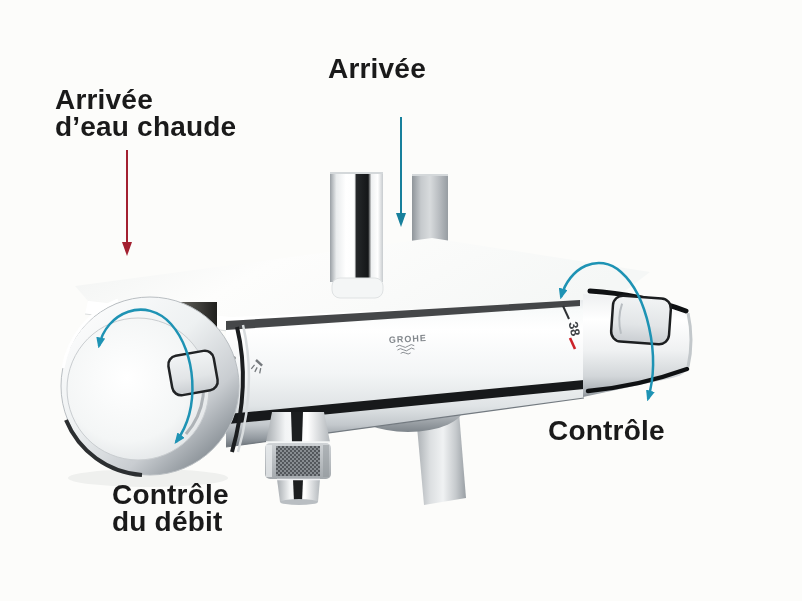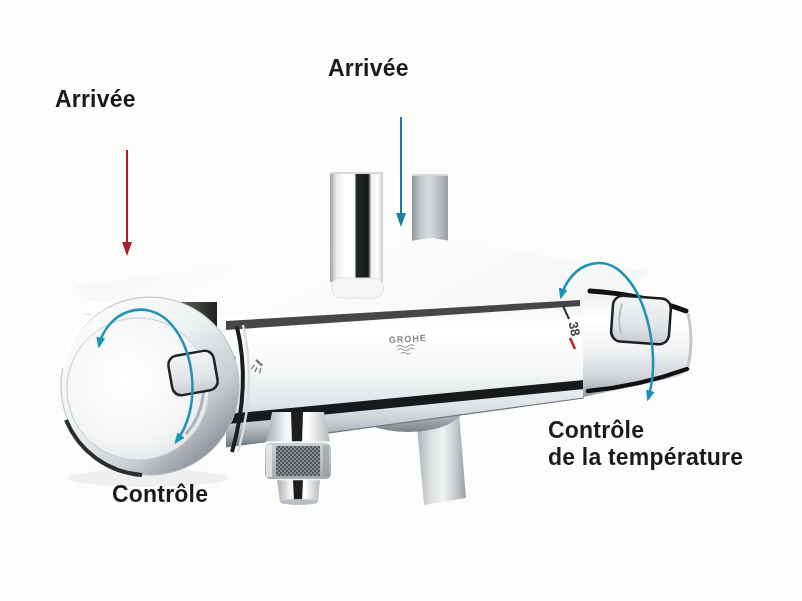--- a/index.html
+++ b/index.html
@@ -1,19 +1,19 @@
 <!DOCTYPE html>
 <html><head>
 <meta charset="utf-8">
 <style>
   html,body{margin:0;padding:0;background:#ffffff;}
   .stage{position:relative;width:802px;height:601px;background:#fcfcfa;overflow:hidden;
          font-family:"Liberation Sans", sans-serif;}
   .stage svg{position:absolute;left:0;top:0;}
-  .label{position:absolute;font-weight:700;font-size:23px;line-height:27px;color:#1a1a1a;
+  .label{position:absolute;font-weight:700;font-size:28px;line-height:27px;color:#1a1a1a;
          letter-spacing:.2px;white-space:nowrap;}
 </style>
 </head>
 <body>
 
 <div class="stage">
 
 <svg width="802" height="601" viewBox="0 0 802 601">
   <defs>
     <linearGradient id="bodyGrad" x1="0" y1="0" x2="0" y2="1">
@@ -208,25 +208,26 @@
   </g>
 
   <line x1="127" y1="150" x2="127" y2="252" stroke-width="2" marker-end="url(#arrowStraight)" stroke="#a32030"></line>
   <line x1="401" y1="117" x2="401" y2="223" stroke-width="2" marker-end="url(#arrowStraightCold)" stroke="#17809c"></line>
   <path d="M99,346 C106,312 146,296 171,324 C196,352 201,408 176,442" fill="none" stroke-width="2.5" marker-start="url(#arrowRot)" marker-end="url(#arrowRot)" stroke="#1e93b4"></path>
   <path d="M561,297 C569,267 599,252 621,272 C647,295 661,355 648,399" fill="none" stroke-width="2.5" marker-start="url(#arrowRot)" marker-end="url(#arrowRot)" stroke="#1e93b4"></path>
 </svg>
 
 <div class="label" style="left:55px;top:86px;">
   <div>Arrivée</div>
+  <div>d’eau chaude</div>
 </div>
 <div class="label" style="left:328px;top:55px;">
   <div>Arrivée</div>
 </div>
 <div class="label" style="left:112px;top:481px;">
   <div>Contrôle</div>
+  <div>du débit</div>
 </div>
 <div class="label" style="left:548px;top:417px;">
   <div>Contrôle</div>
-  <div>de la température</div>
 </div>
 
 </div>
 
 </body></html>

